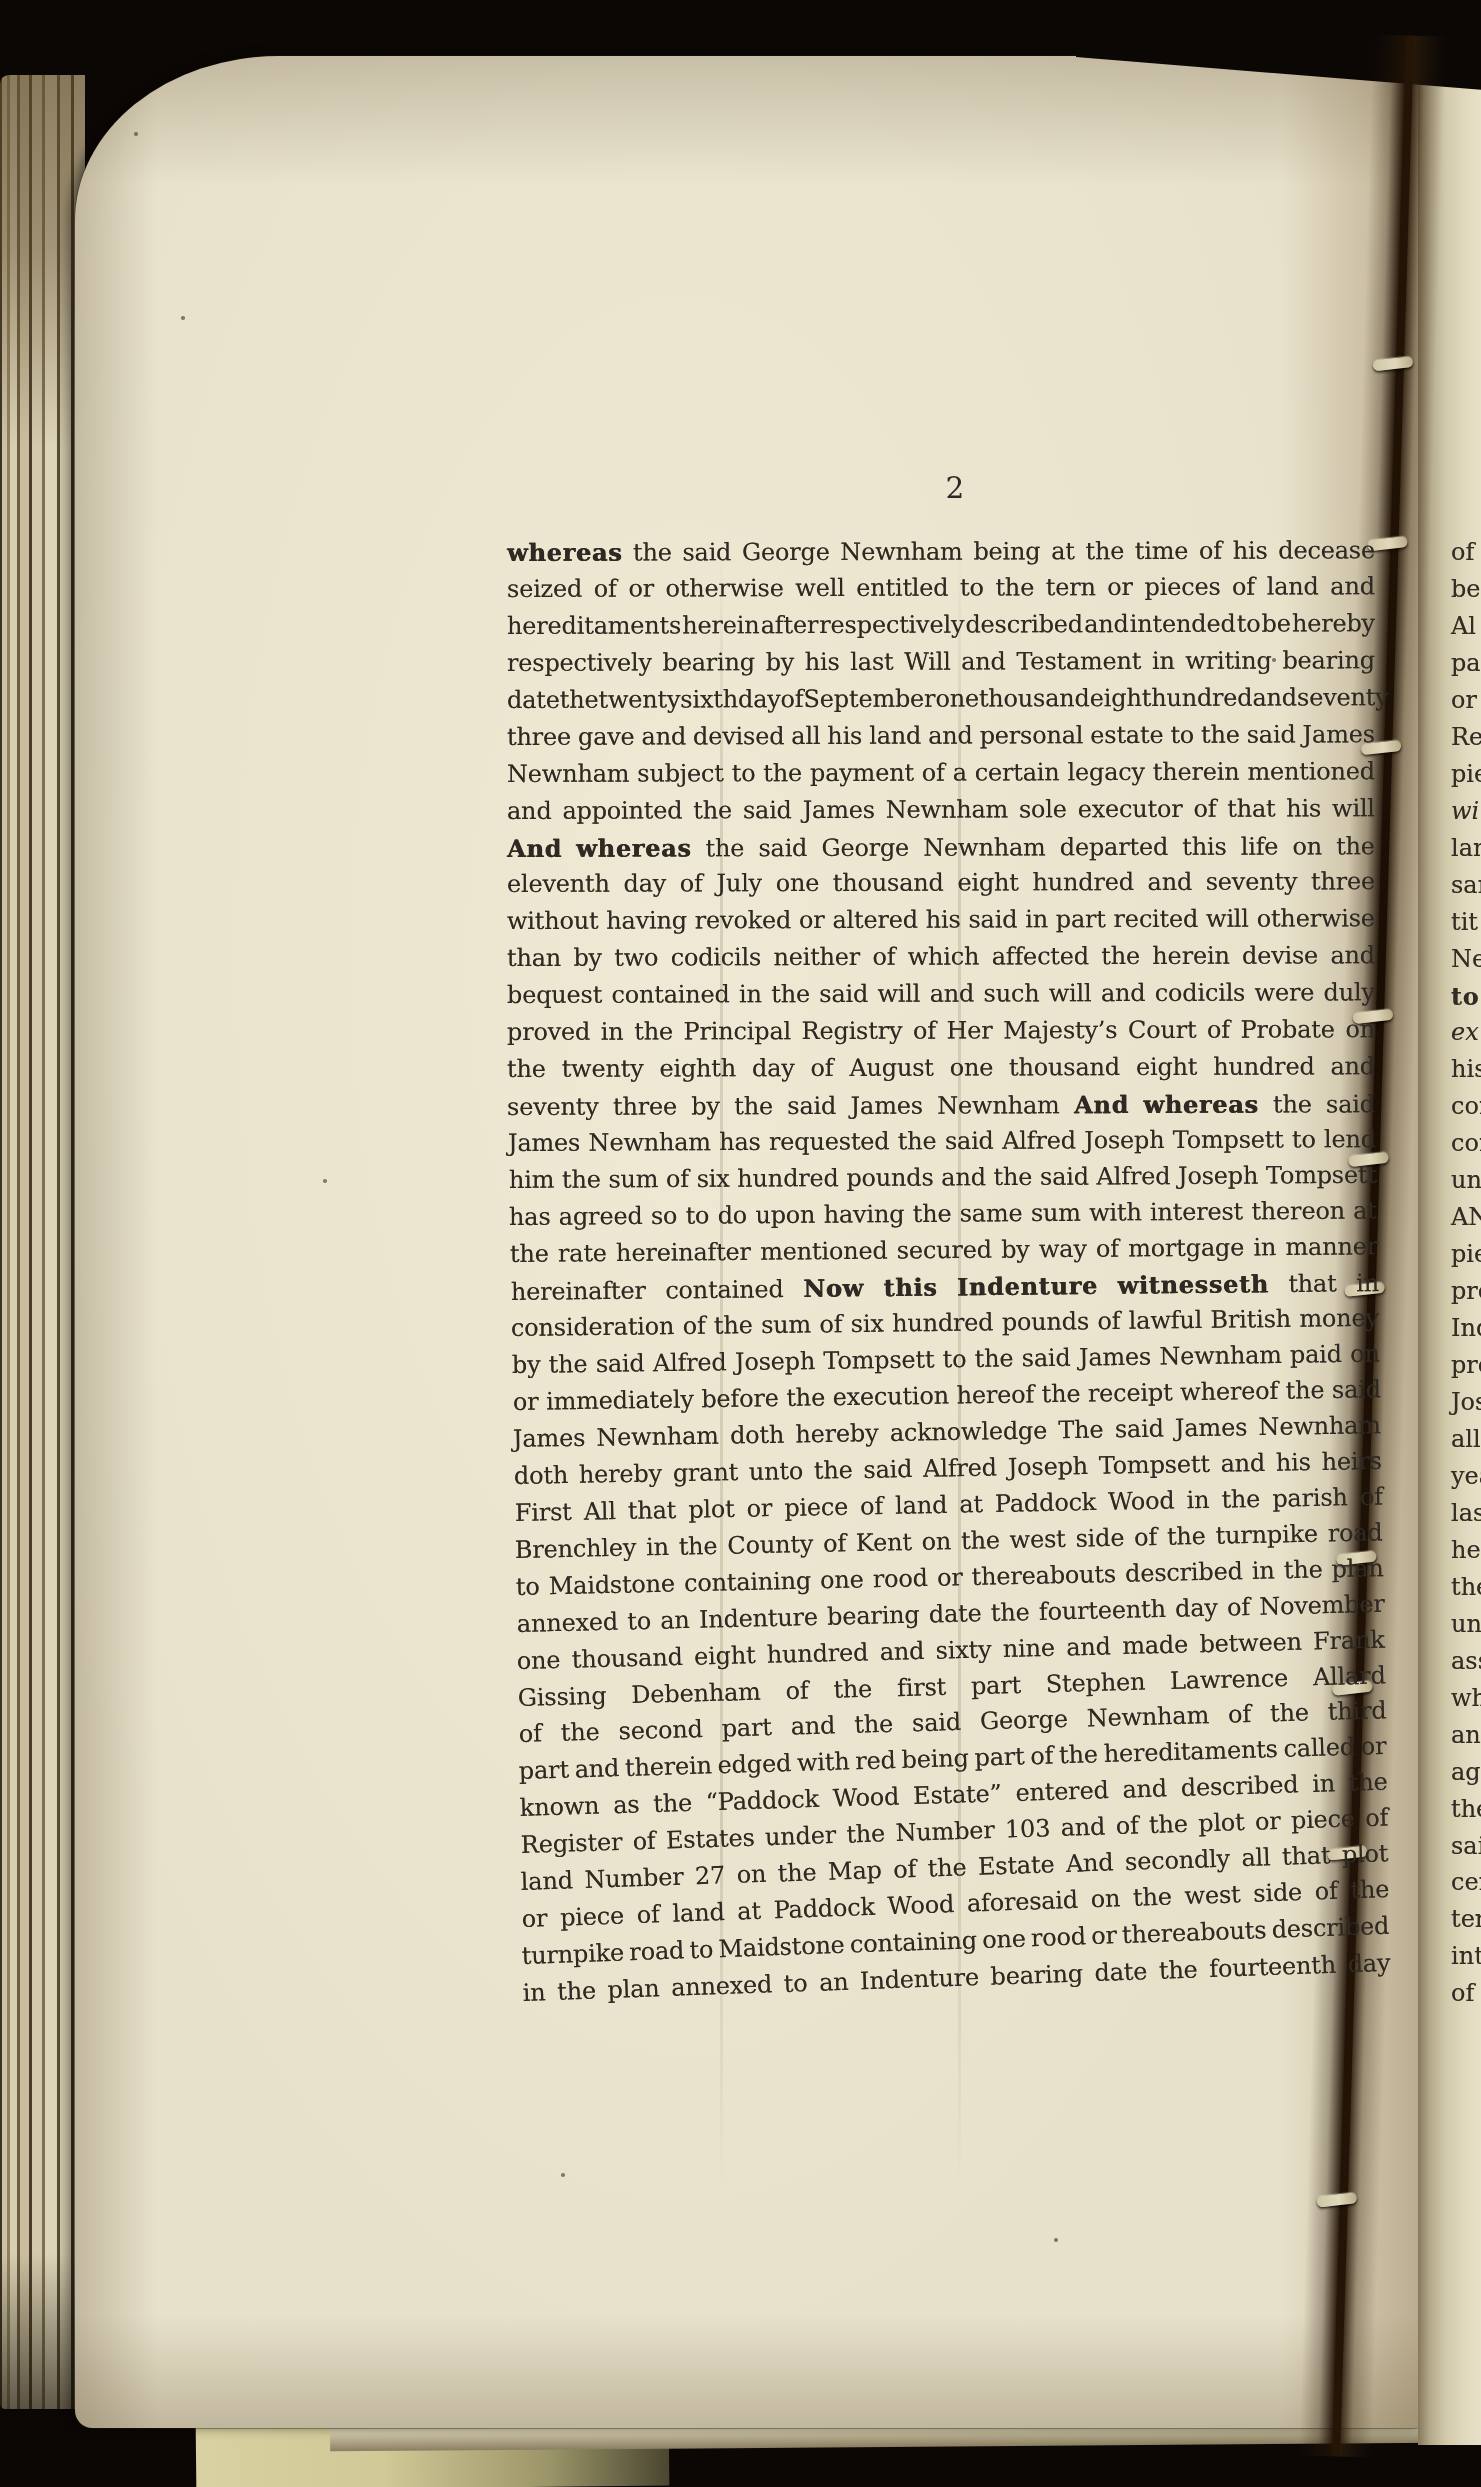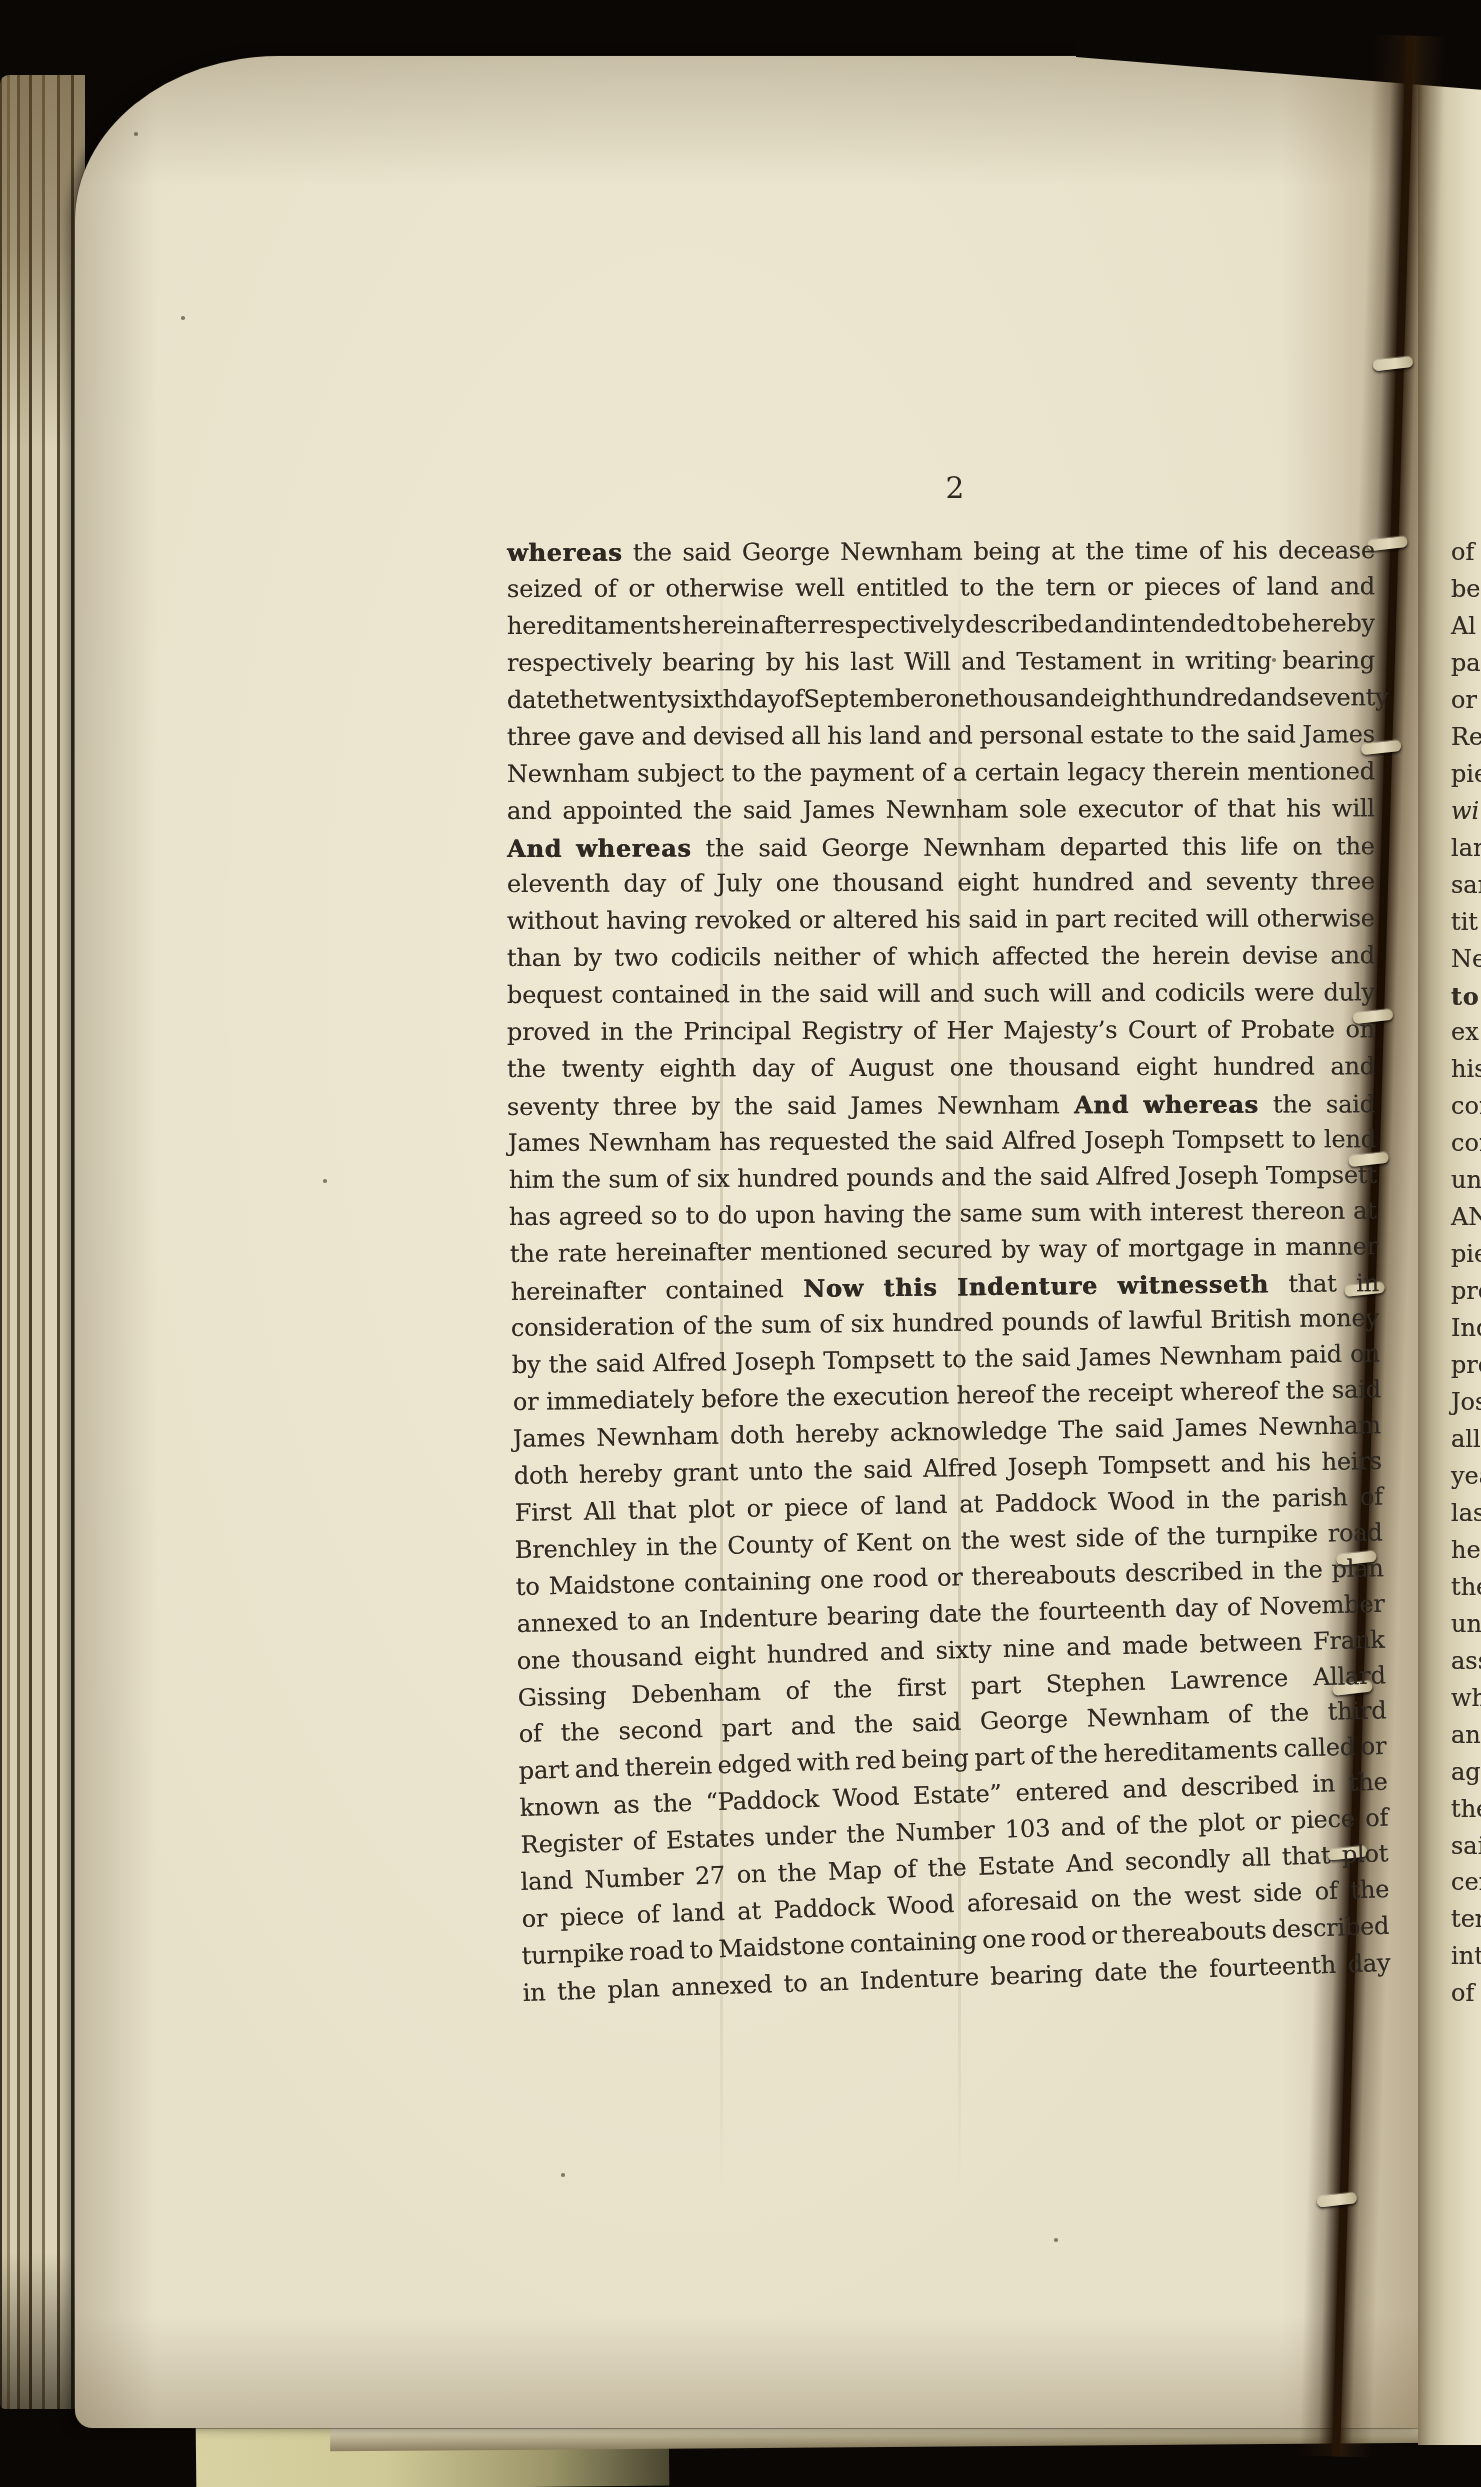--- a/index.html
+++ b/index.html
@@ -109,21 +109,21 @@
       <div class="facing-line" style="top: 569px;">pa</div>
       <div class="facing-line" style="top: 606px;">or</div>
       <div class="facing-line" style="top: 643px;">Re</div>
       <div class="facing-line" style="top: 680px;">pie</div>
       <div class="facing-line" style="top: 717px; font-style: italic;">wi</div>
       <div class="facing-line" style="top: 754px;">lan</div>
       <div class="facing-line" style="top: 791px;">sar</div>
       <div class="facing-line" style="top: 828px;">tit</div>
       <div class="facing-line" style="top: 865px;">Ne</div>
       <div class="facing-line blackletter" style="top: 902px;">to</div>
-      <div class="facing-line" style="top: 938px;">ex</div>
+      <div class="facing-line" style="top: 938px; font-style: italic;">ex</div>
       <div class="facing-line" style="top: 975px;">his</div>
       <div class="facing-line" style="top: 1012px;">con</div>
       <div class="facing-line" style="top: 1049px;">con</div>
       <div class="facing-line" style="top: 1086px;">un</div>
       <div class="facing-line" style="top: 1123px;">AN</div>
       <div class="facing-line" style="top: 1160px;">pie</div>
       <div class="facing-line" style="top: 1197px;">pre</div>
       <div class="facing-line" style="top: 1234px;">Ind</div>
       <div class="facing-line" style="top: 1271px;">pre</div>
       <div class="facing-line" style="top: 1308px;">Jos</div>

